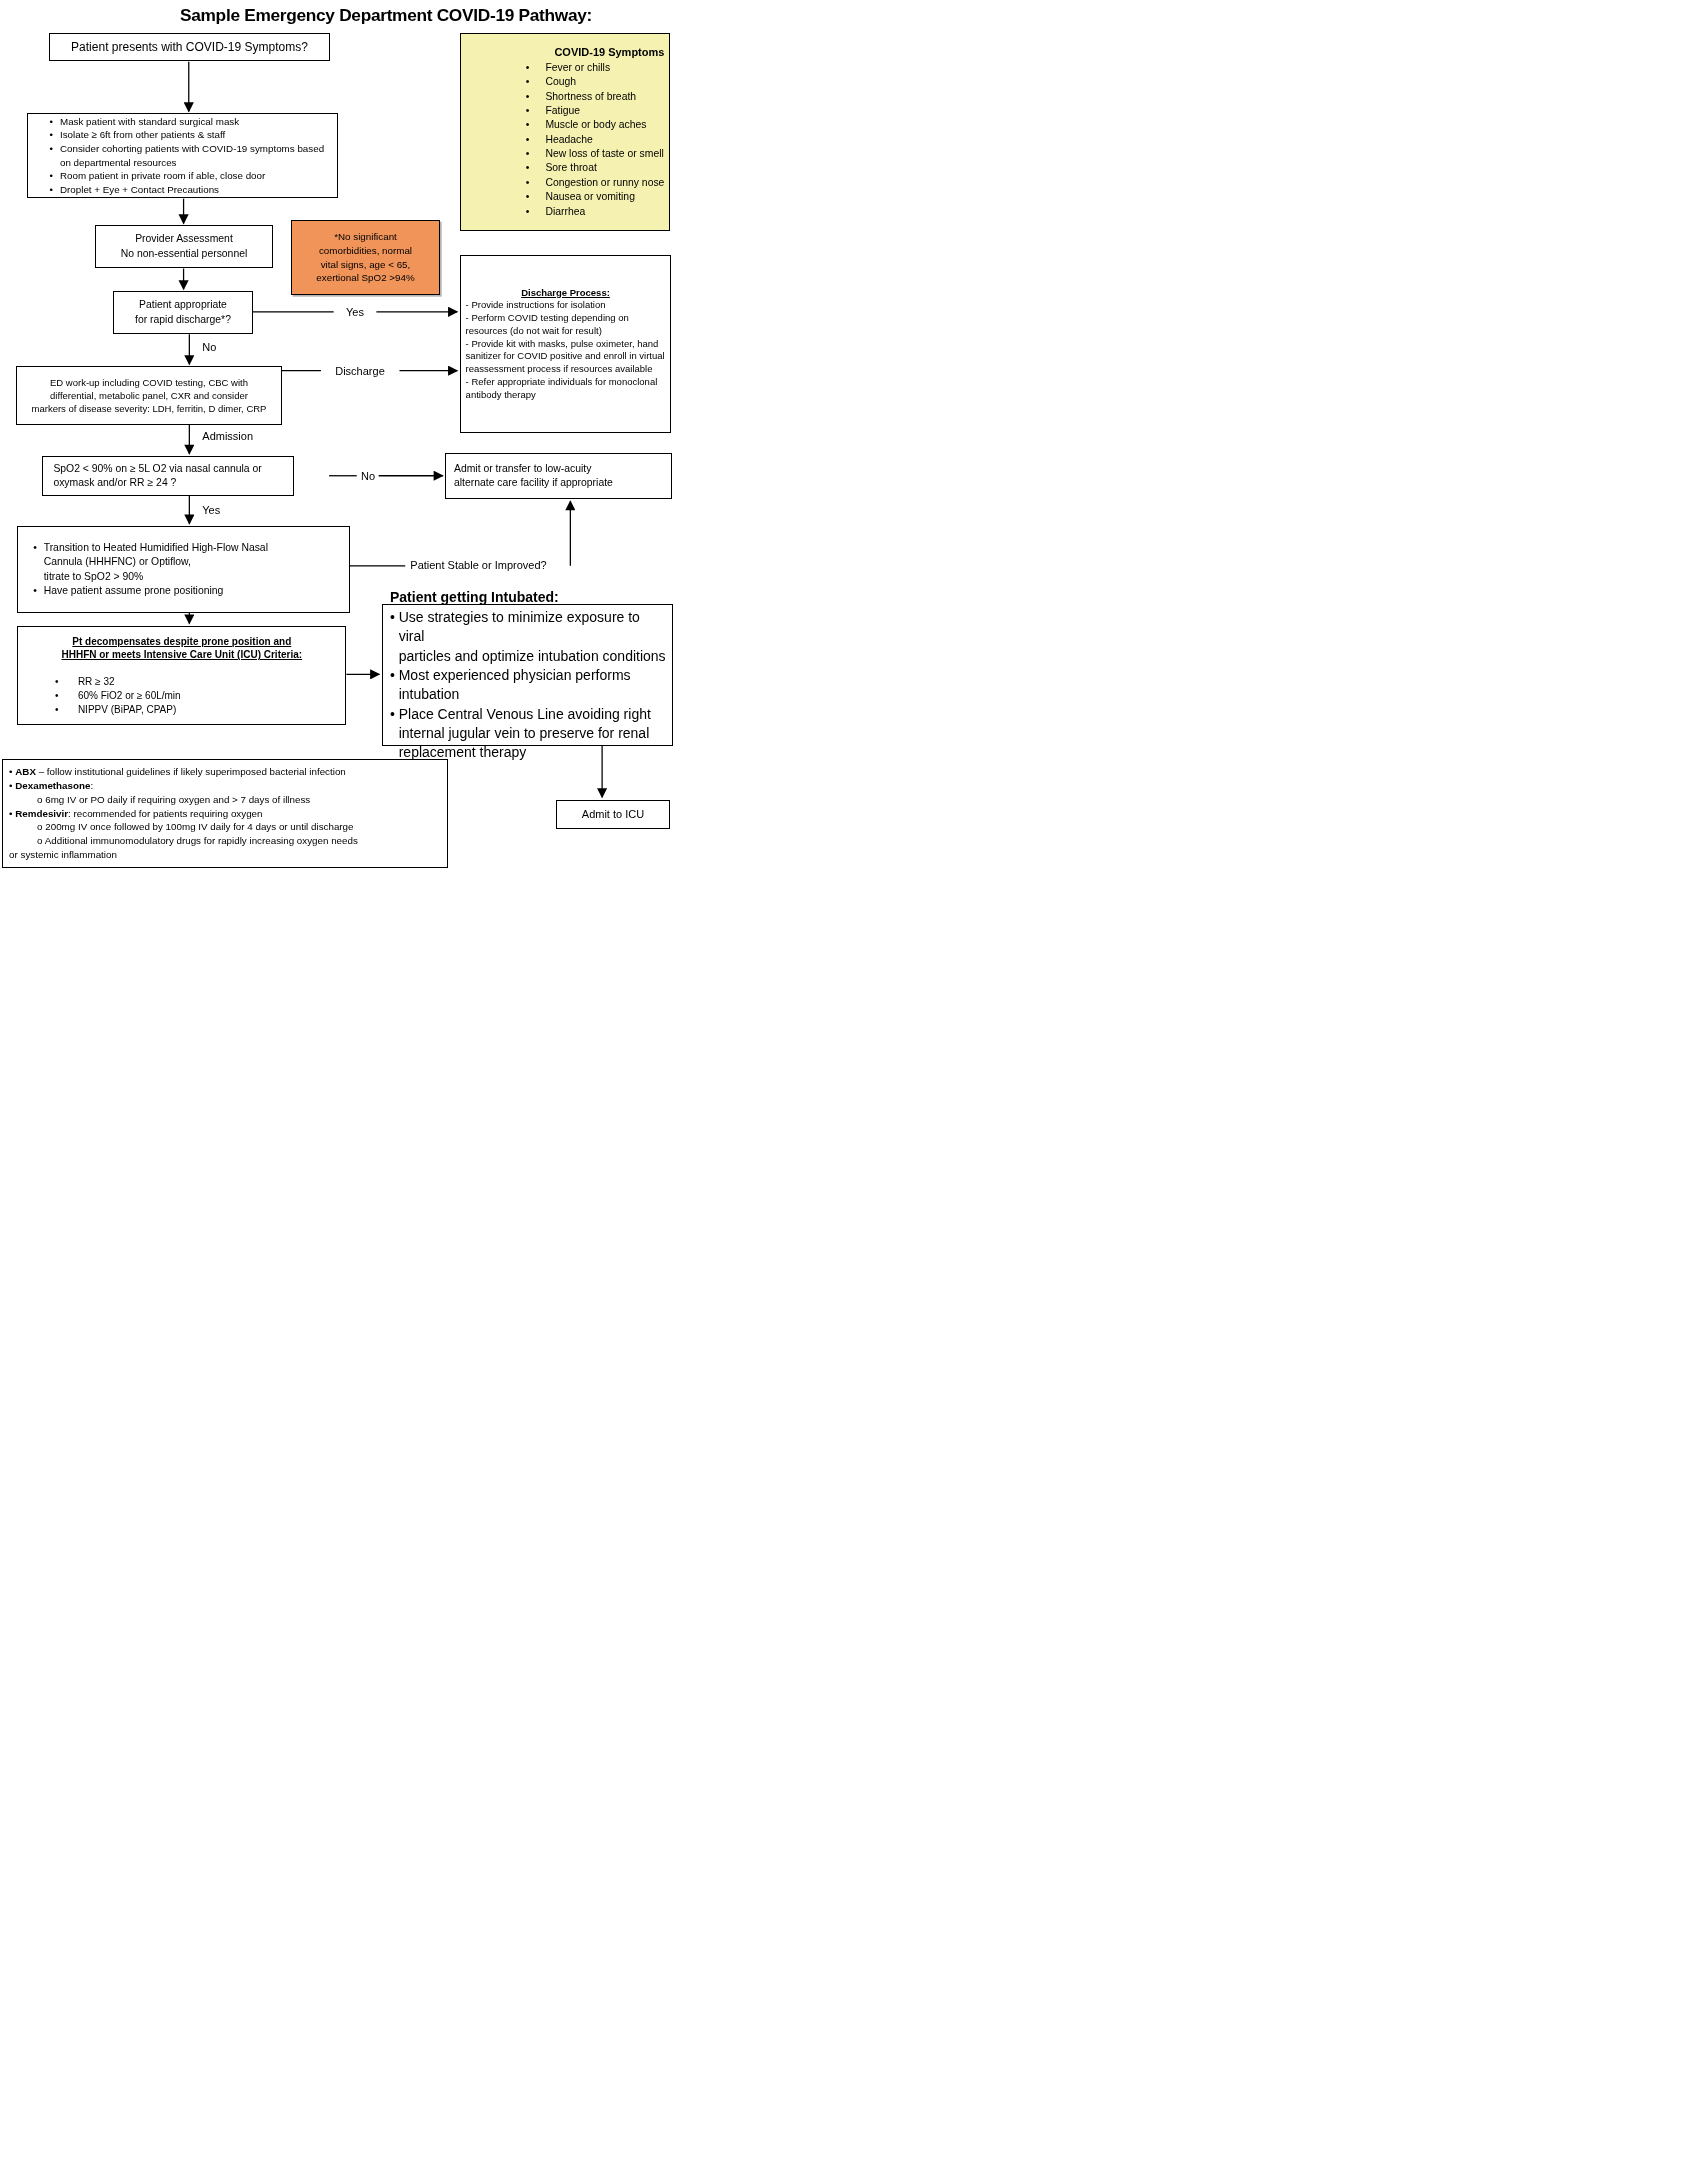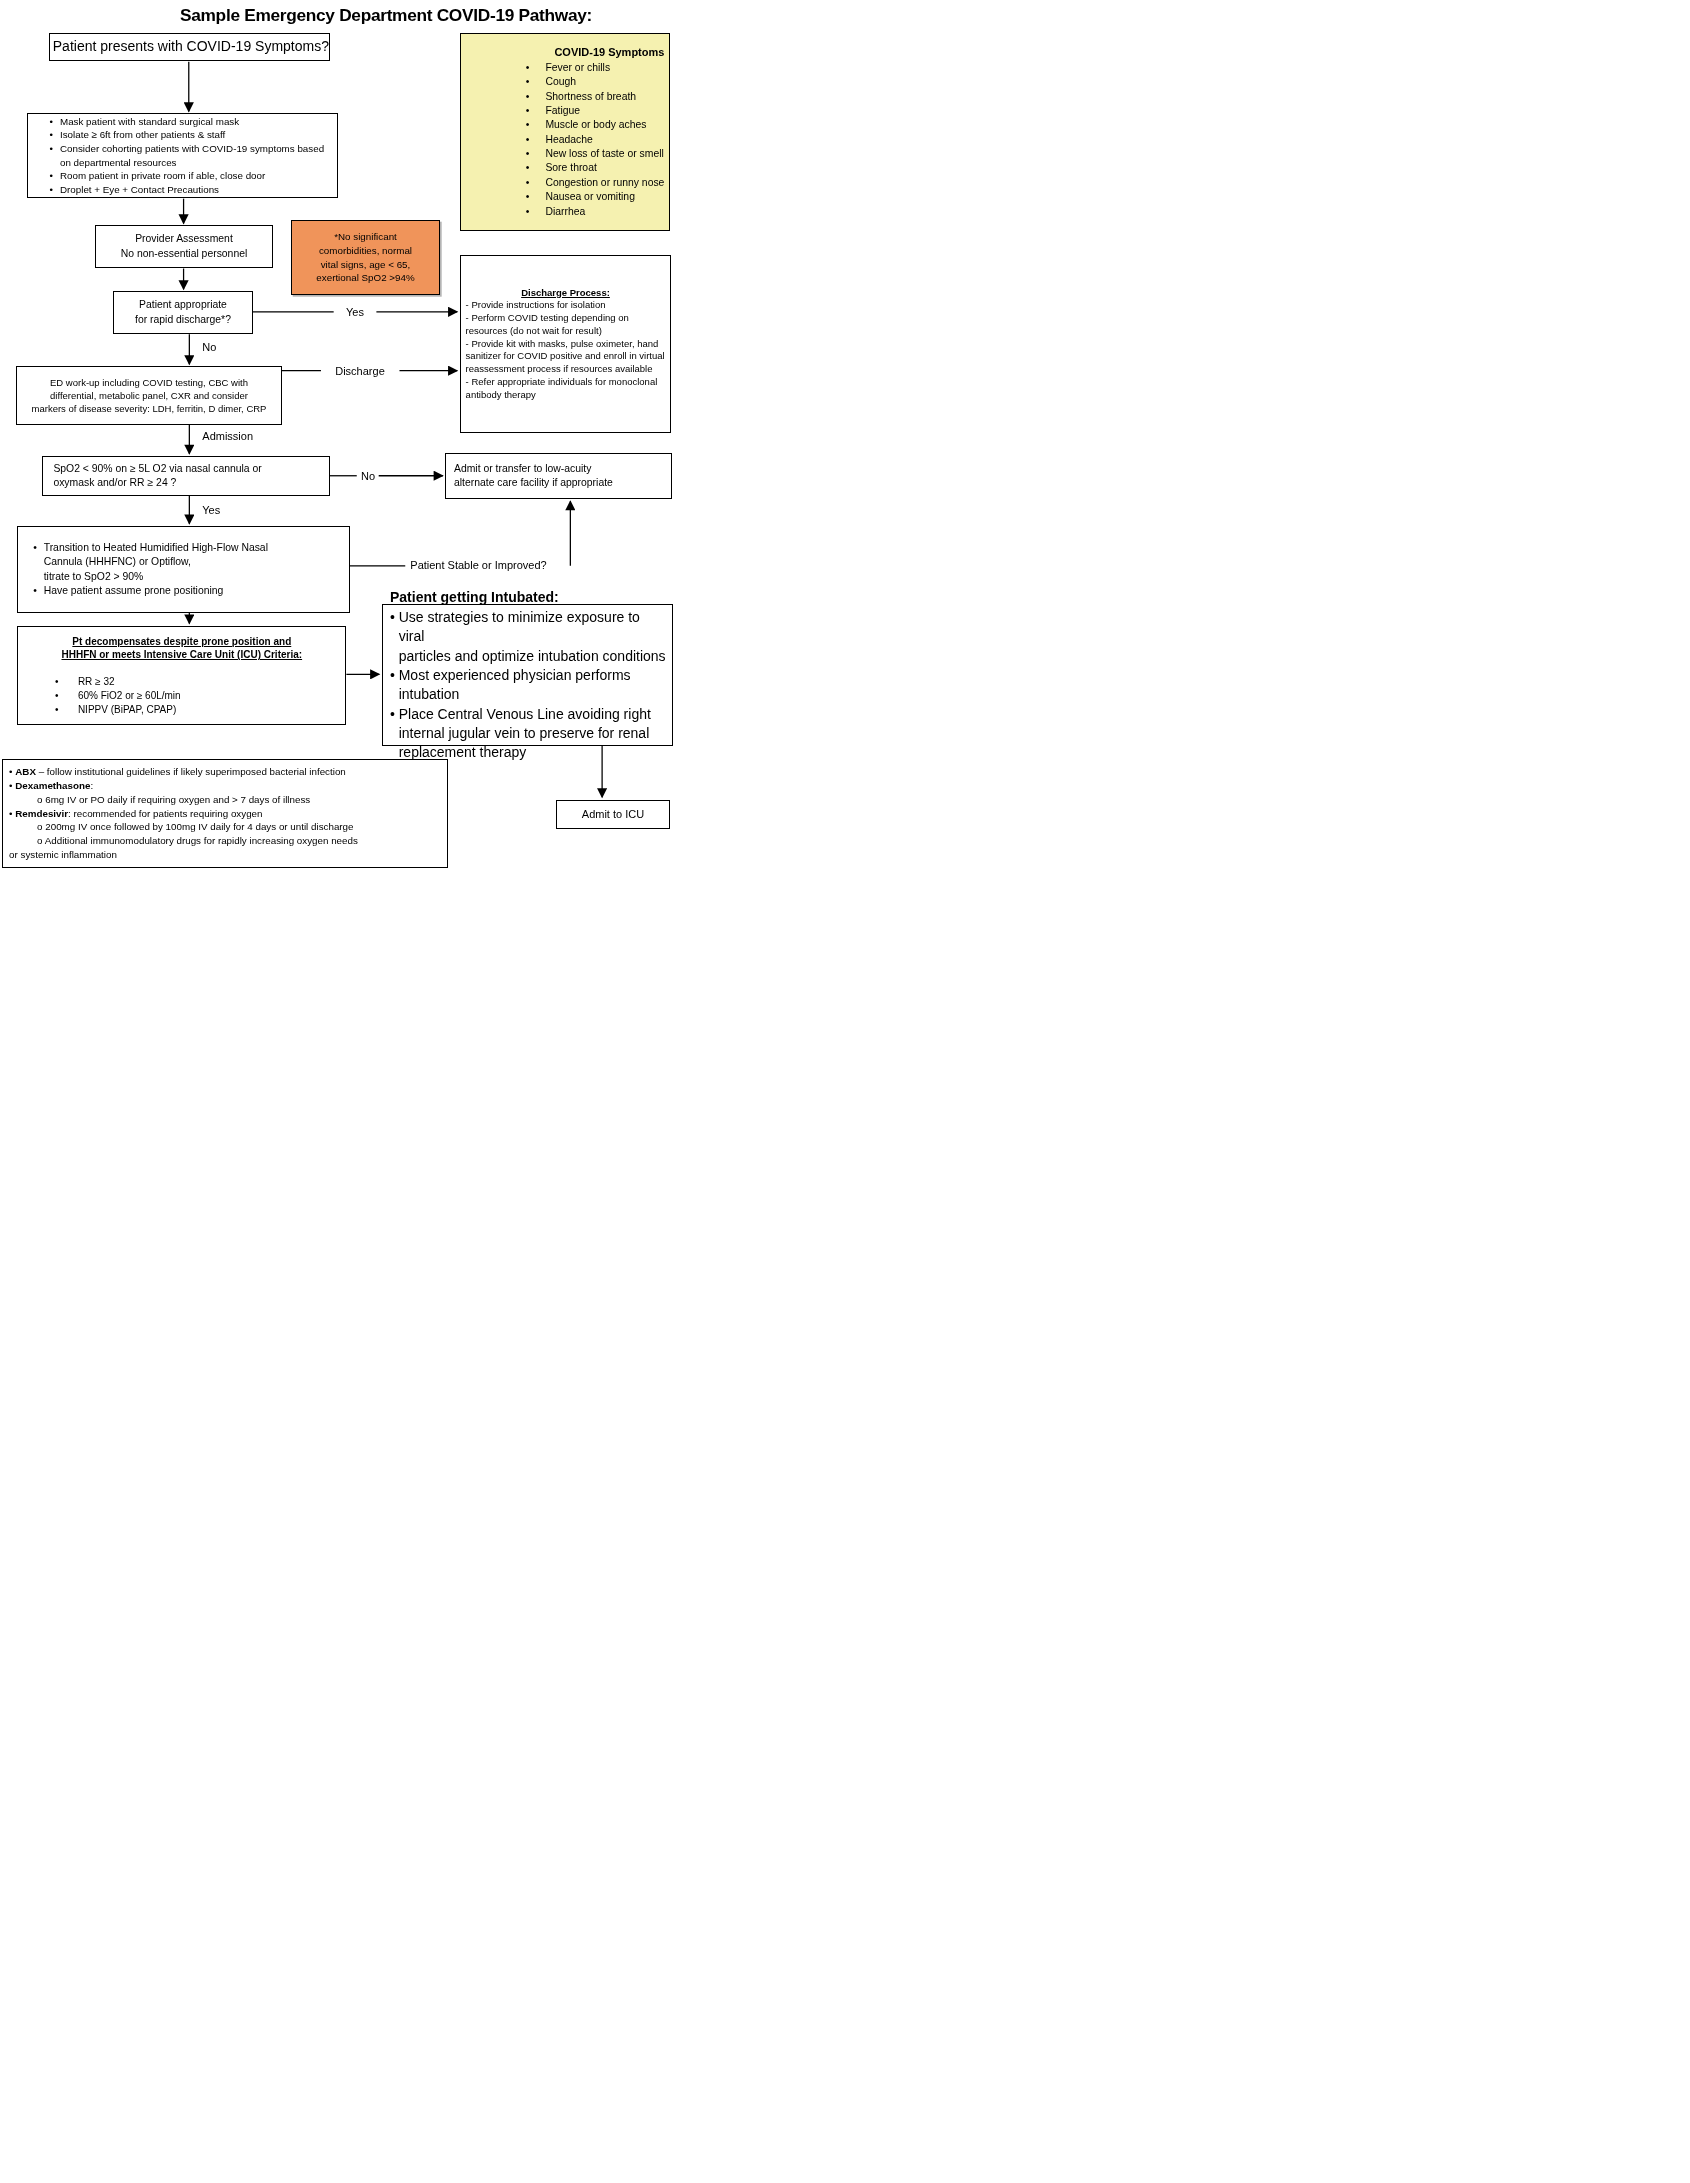--- a/index.html
+++ b/index.html
@@ -11,30 +11,30 @@
 
   .page-title{position:absolute;left:0;top:4.6px;width:100%;text-align:center;
     font-size:17.3px;font-weight:bold;letter-spacing:-0.3px;margin-left:48px;}
 
   .box{position:absolute;background:#fff;border:1.2px solid #000;box-sizing:border-box;
     display:flex;flex-direction:column;justify-content:center;line-height:1.38;}
   .b3{border-width:1.7px;}
   .center{text-align:center;align-items:center;}
   .preline{white-space:pre-line;}
 
-  .node-start{left:49px;top:33px;width:281px;height:28px;font-size:14px;align-items:flex-end;}
+  .node-start{left:49px;top:33px;width:281px;height:28px;font-size:12px;}
   .node-precautions{left:26.6px;top:113px;width:311px;height:85px;font-size:9.8px;padding:3.5px 5.8px 3.5px 22px;}
   .node-provider{left:95px;top:225px;width:178px;height:43px;font-size:10.4px;}
   .node-comorbid{left:291px;top:220px;width:149px;height:75px;font-size:9.8px;
     box-shadow:1.7px 1.7px 0 rgba(120,120,120,0.55);}
   .node-rapid{left:113px;top:291px;width:140px;height:43px;font-size:10.4px;}
   .node-symptoms{left:460px;top:33px;width:210px;height:198px;font-size:10.4px;padding:4.6px 4.6px 4.6px 15px;}
   .node-discharge{left:460px;top:255px;width:211px;height:178px;font-size:9.5px;padding:3.5px 4.6px;line-height:1.34;}
   .node-ed{left:16px;top:366px;width:266px;height:59px;font-size:9.5px;}
-  .node-spo2{left:42px;top:456px;width:288px;height:40px;font-size:10.4px;padding-left:10.4px;}
+  .node-spo2{left:42px;top:456px;width:252px;height:40px;font-size:10.4px;padding-left:10.4px;}
   .node-admit-transfer{left:445px;top:453px;width:227px;height:46px;font-size:10.4px;padding-left:8px;}
   .node-hhfnc{left:17.3px;top:526px;width:333px;height:87px;font-size:10.4px;padding:3.5px 4.6px 3.5px 15px;}
   .node-decomp{left:17.3px;top:626px;width:329px;height:99px;font-size:10px;padding:3.5px 4.6px 3.5px 4.6px;}
   .node-intubated{left:382px;top:604px;width:291px;height:142px;font-size:14px;padding:4.6px 5.8px 4.6px 7px;}
   .node-admit-icu{left:556px;top:800px;width:114px;height:29px;font-size:11px;}
   .node-meds{left:2.3px;top:759px;width:446px;height:109px;font-size:9.8px;padding:4.6px 5.8px;line-height:1.42;}
 
   .box-title{font-weight:bold;}
   .node-symptoms .box-title{text-align:center;font-size:11px;margin-bottom:0.6px;}
   .node-discharge .box-title{text-align:center;text-decoration:underline;}

